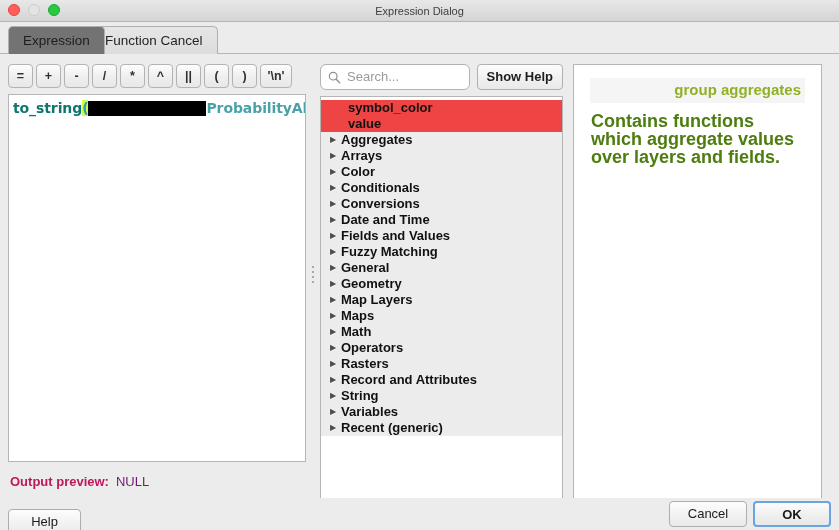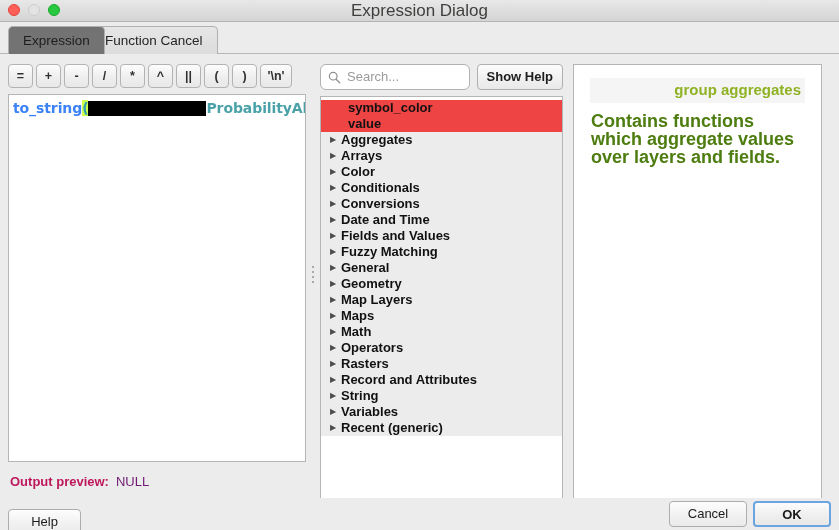--- a/index.html
+++ b/index.html
@@ -40,21 +40,21 @@
   }
   .light.close  { background: #ff5f57; border: 1px solid #e1443b; }
   .light.min    { background: #e3e3e3; border: 1px solid #cdcdcd; }
   .light.zoom   { background: #28c840; border: 1px solid #1aaa2b; }
   .title-text {
     position: absolute;
     left: 0; top: 0;
     width: 839px; height: 22px;
     line-height: 22px;
     text-align: center;
-    font-size: 17px;
+    font-size: 11px;
     color: #40403f;
   }
 
   
   .tabstrip {
     position: absolute;
     left: 0; top: 22px;
     width: 839px; height: 32px;
     background: #ececec;
   }
@@ -129,21 +129,21 @@
     overflow: hidden;
   }
   .expr-line {
     font-family: "DejaVu Sans", sans-serif;
     font-size: 14px;
     font-weight: bold;
     white-space: nowrap;
     line-height: 18px;
     letter-spacing: -0.1px;
   }
-  .tok-fn     { color: #3b82f6; }
+  .tok-fn     { color: #0f766e; }
   .tok-paren  { color: #2f9db3; background: #ccff4d; }
   .tok-field  { color: #4aa2a8; }
   .tok-redact {
     display: inline-block;
     background: #000000;
     color: transparent;
     width: 118px;
     height: 15px;
     vertical-align: -3px;
   }

